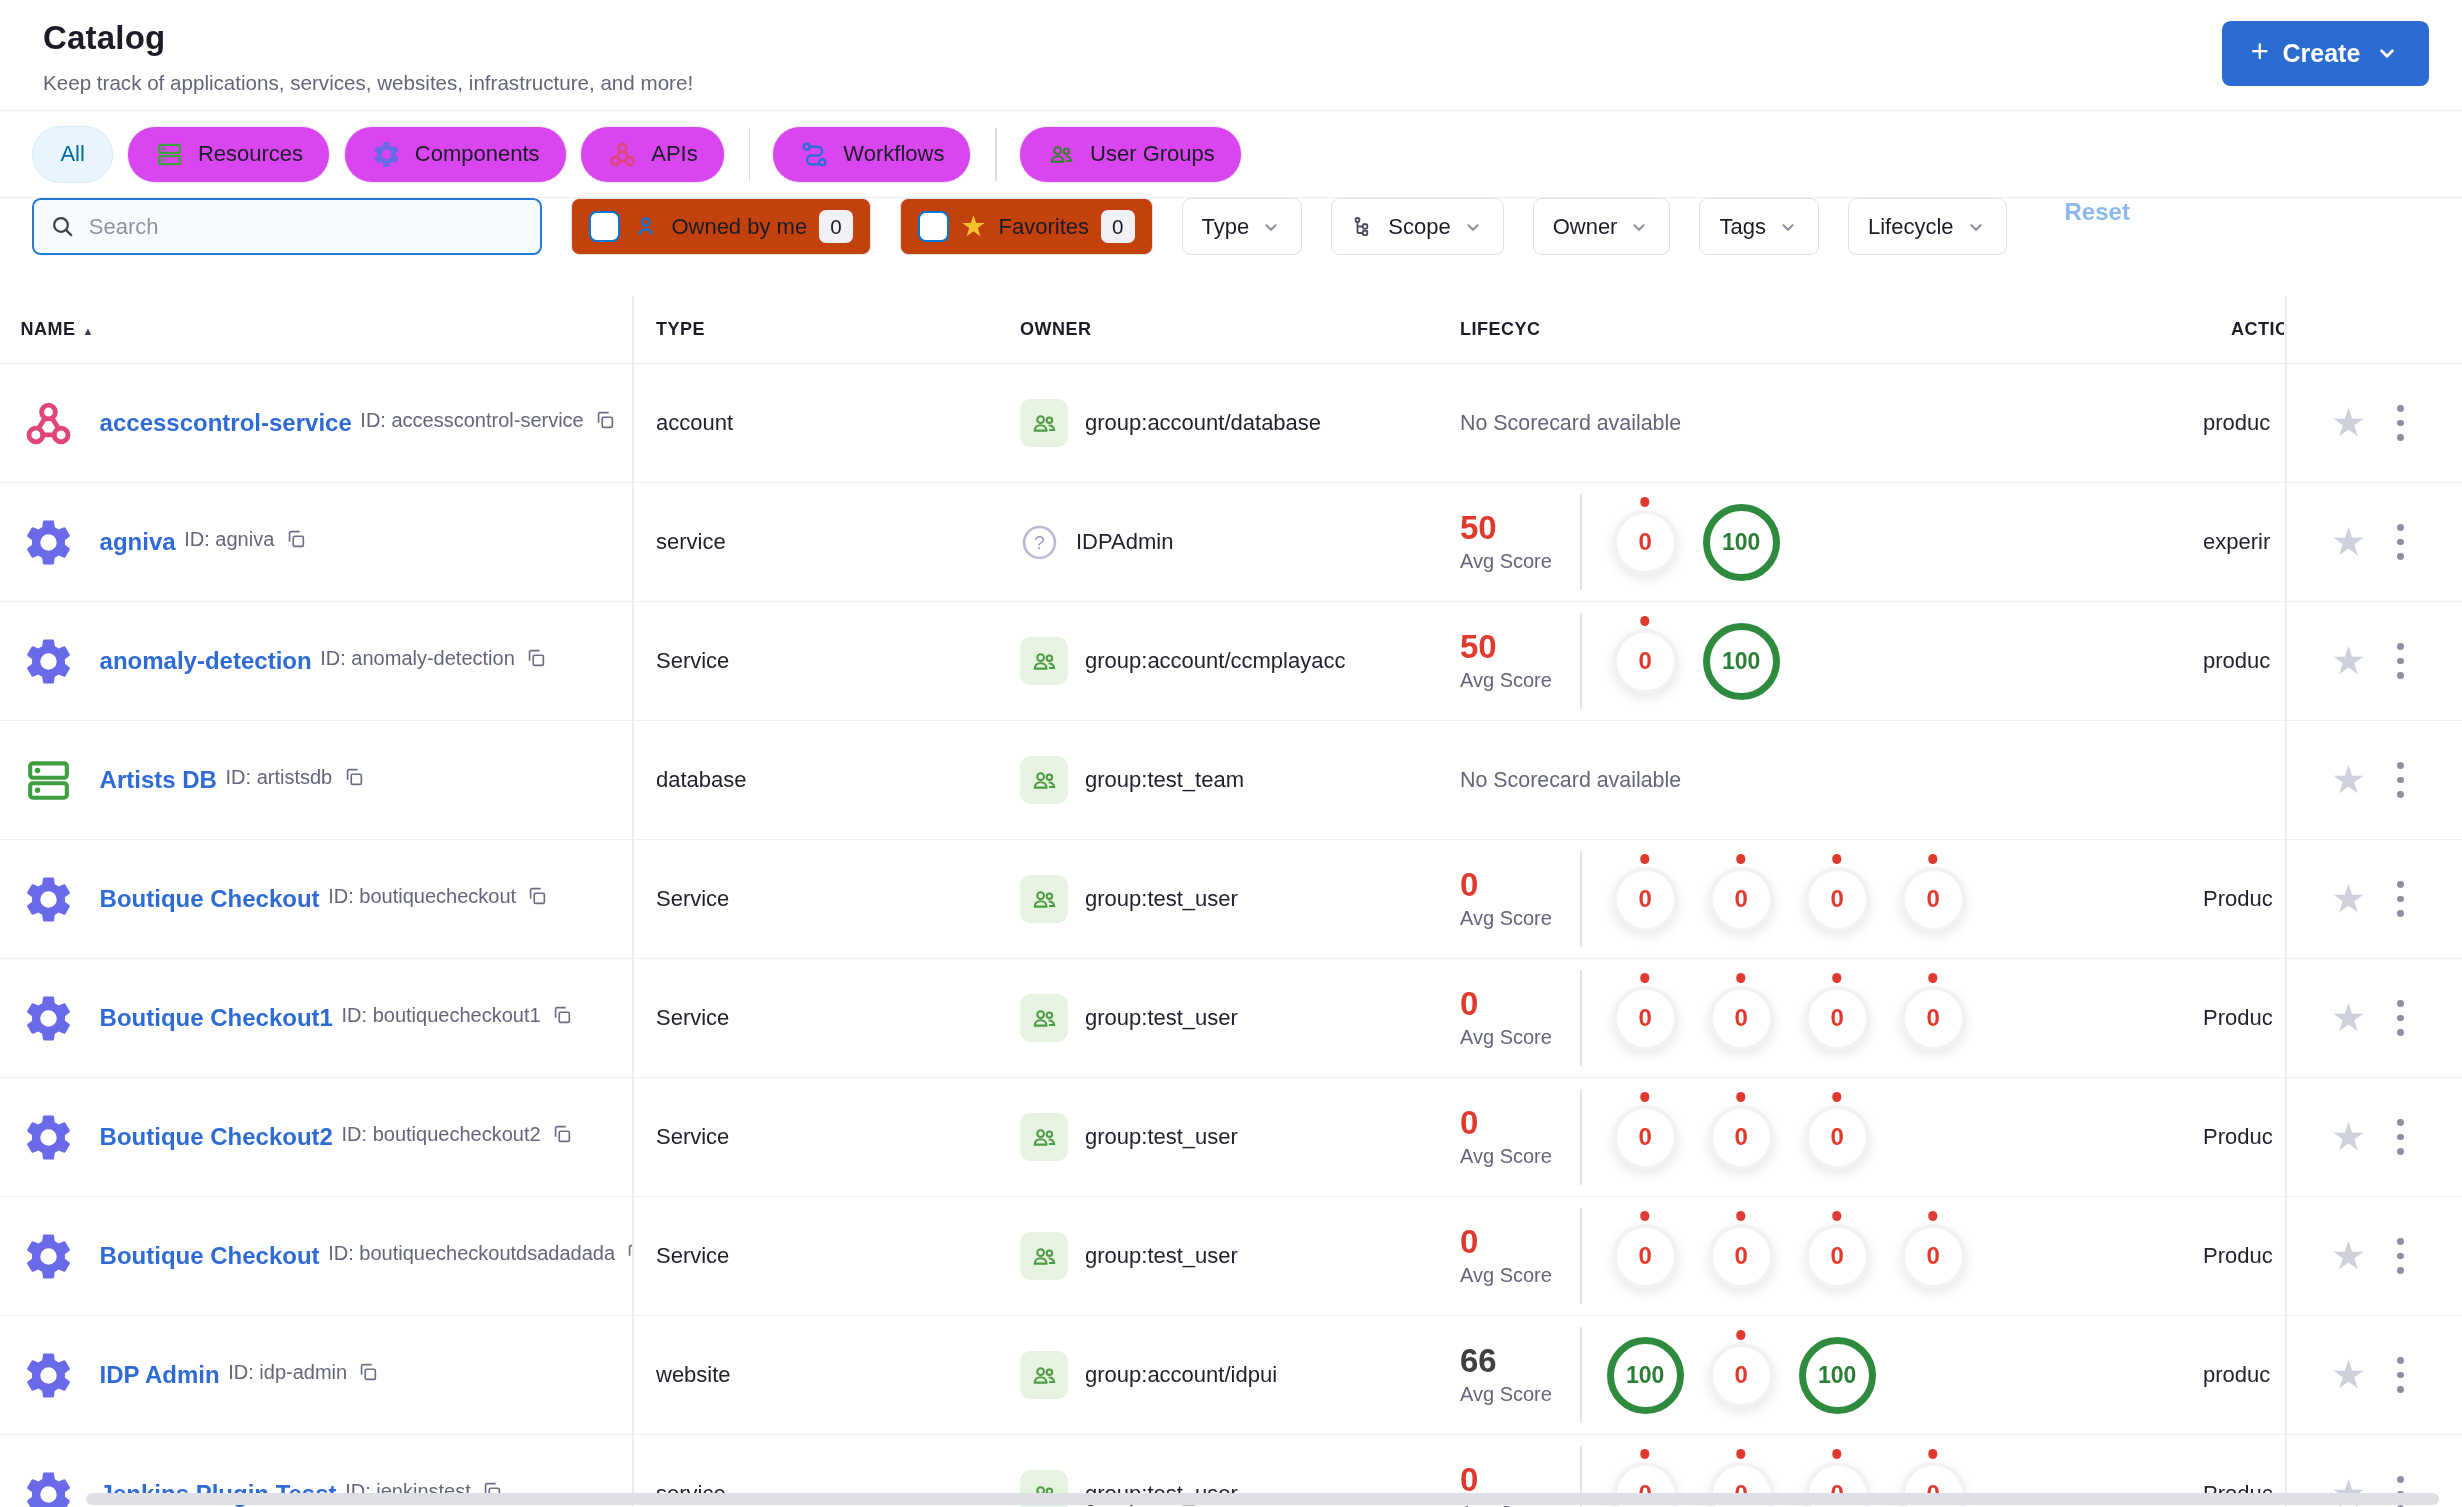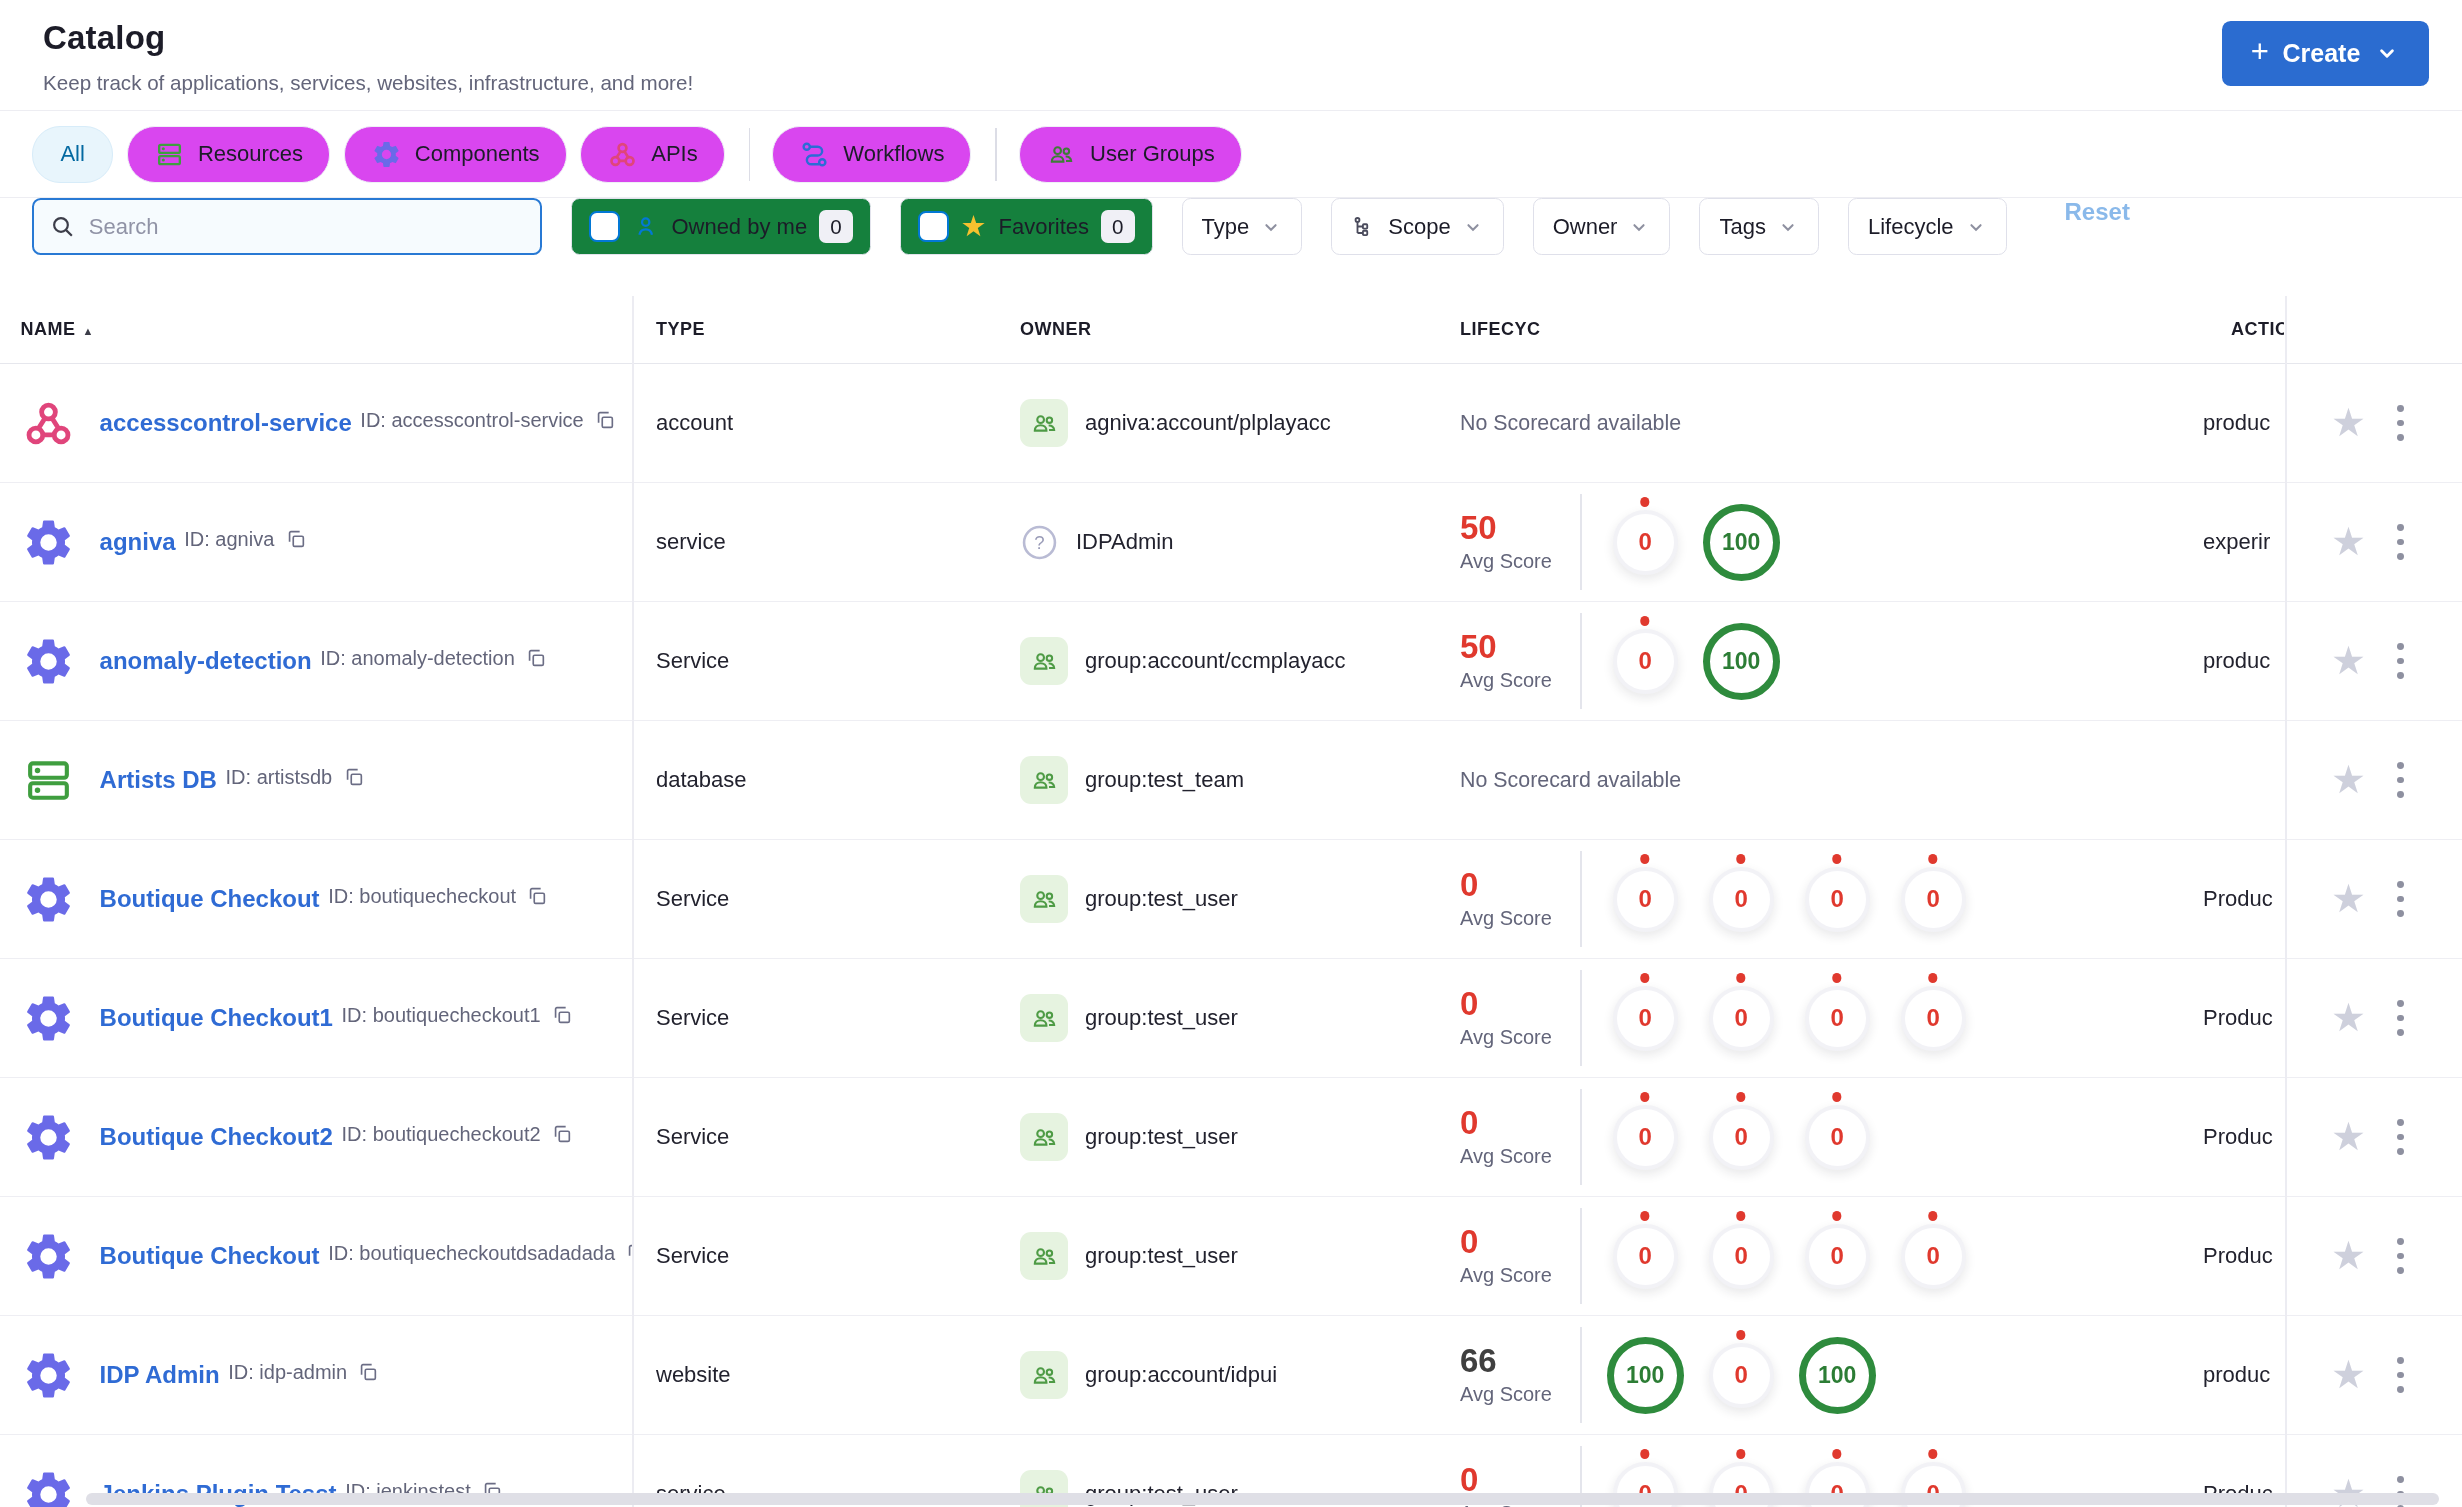--- a/index.html
+++ b/index.html
@@ -29,21 +29,21 @@
 
   
   .filters-row { height:97px; display:flex; align-items:flex-start; padding-left:32px; gap:29px; }
   .search-box { width:510px; height:57px; display:flex; align-items:center; gap:12px; padding:0 15.4px;
     background:#f6fbfe; border:2.6px solid #2879d4; border-radius:8.6px; }
   .search-box svg { width:27.4px; height:27.4px; flex:0 0 auto; }
   .search-box input { flex:1; border:none; outline:none; background:transparent; font-size:22px;
     color:#1c1c28; font-family:inherit; }
   .search-box input::placeholder { color:#9093a6; }
   .check-btn { height:57px; display:flex; align-items:center; gap:12px; padding:0 17px;
-    background:#15803d; border:1.7px solid #e2e3ec; border-radius:8.6px; font-size:22px; color:#1c1c28;
+    background:#c2410c; border:1.7px solid #e2e3ec; border-radius:8.6px; font-size:22px; color:#1c1c28;
     font-family:inherit; cursor:pointer; white-space:nowrap; }
   .checkbox { width:31px; height:31px; border:2.6px solid #0278d5; border-radius:7.7px; background:#fff; flex:0 0 auto; }
   .check-btn .icon-sm { width:27.4px; height:27.4px; display:flex; }
   .check-btn .icon-sm svg { width:27.4px; height:27.4px; }
   .star-glyph { font-size:29px; color:#f6c12f; line-height:1; }
   .count-badge { background:#f0f0f6; border-radius:6.9px; padding:4.3px 11px; font-size:20.6px; color:#1c1c28; }
   .dd-btn { height:57px; display:flex; align-items:center; gap:11px; padding:0 19px;
     background:#fff; border:1.7px solid #dfe0ea; border-radius:8.6px; font-size:22px; color:#1c1c28;
     font-family:inherit; cursor:pointer; white-space:nowrap; }
   .dd-btn svg.chev { width:22px; height:22px; }
@@ -280,21 +280,21 @@
         </div>
         <div class="cell owner-cell">
           <span class="owner-badge">
             <svg viewBox="0 0 24 24" fill="none" stroke="#4e9b45" stroke-width="1.6">
               <circle cx="9" cy="9" r="2.6"></circle>
               <circle cx="15.8" cy="9.4" r="2.1"></circle>
               <path d="M4.5 17.5c0-2.6 2-4.2 4.5-4.2s4.5 1.6 4.5 4.2z"></path>
               <path d="M15.2 13.6c2.2-.2 4.3 1.2 4.3 3.5h-4"></path>
             </svg>
           </span>
-          <span class="owner-text">agniva:account/plplayacc</span>
+          <span class="owner-text">group:account/database</span>
         </div>
         <div class="cell score-cell">
           <span class="score-none">No Scorecard available</span>
         </div>
         <div class="cell life-cell">
           <span>produc</span>
         </div>
         <div class="cell actions-cell">
           <span class="action-star">★</span>
           <span class="kebab">

